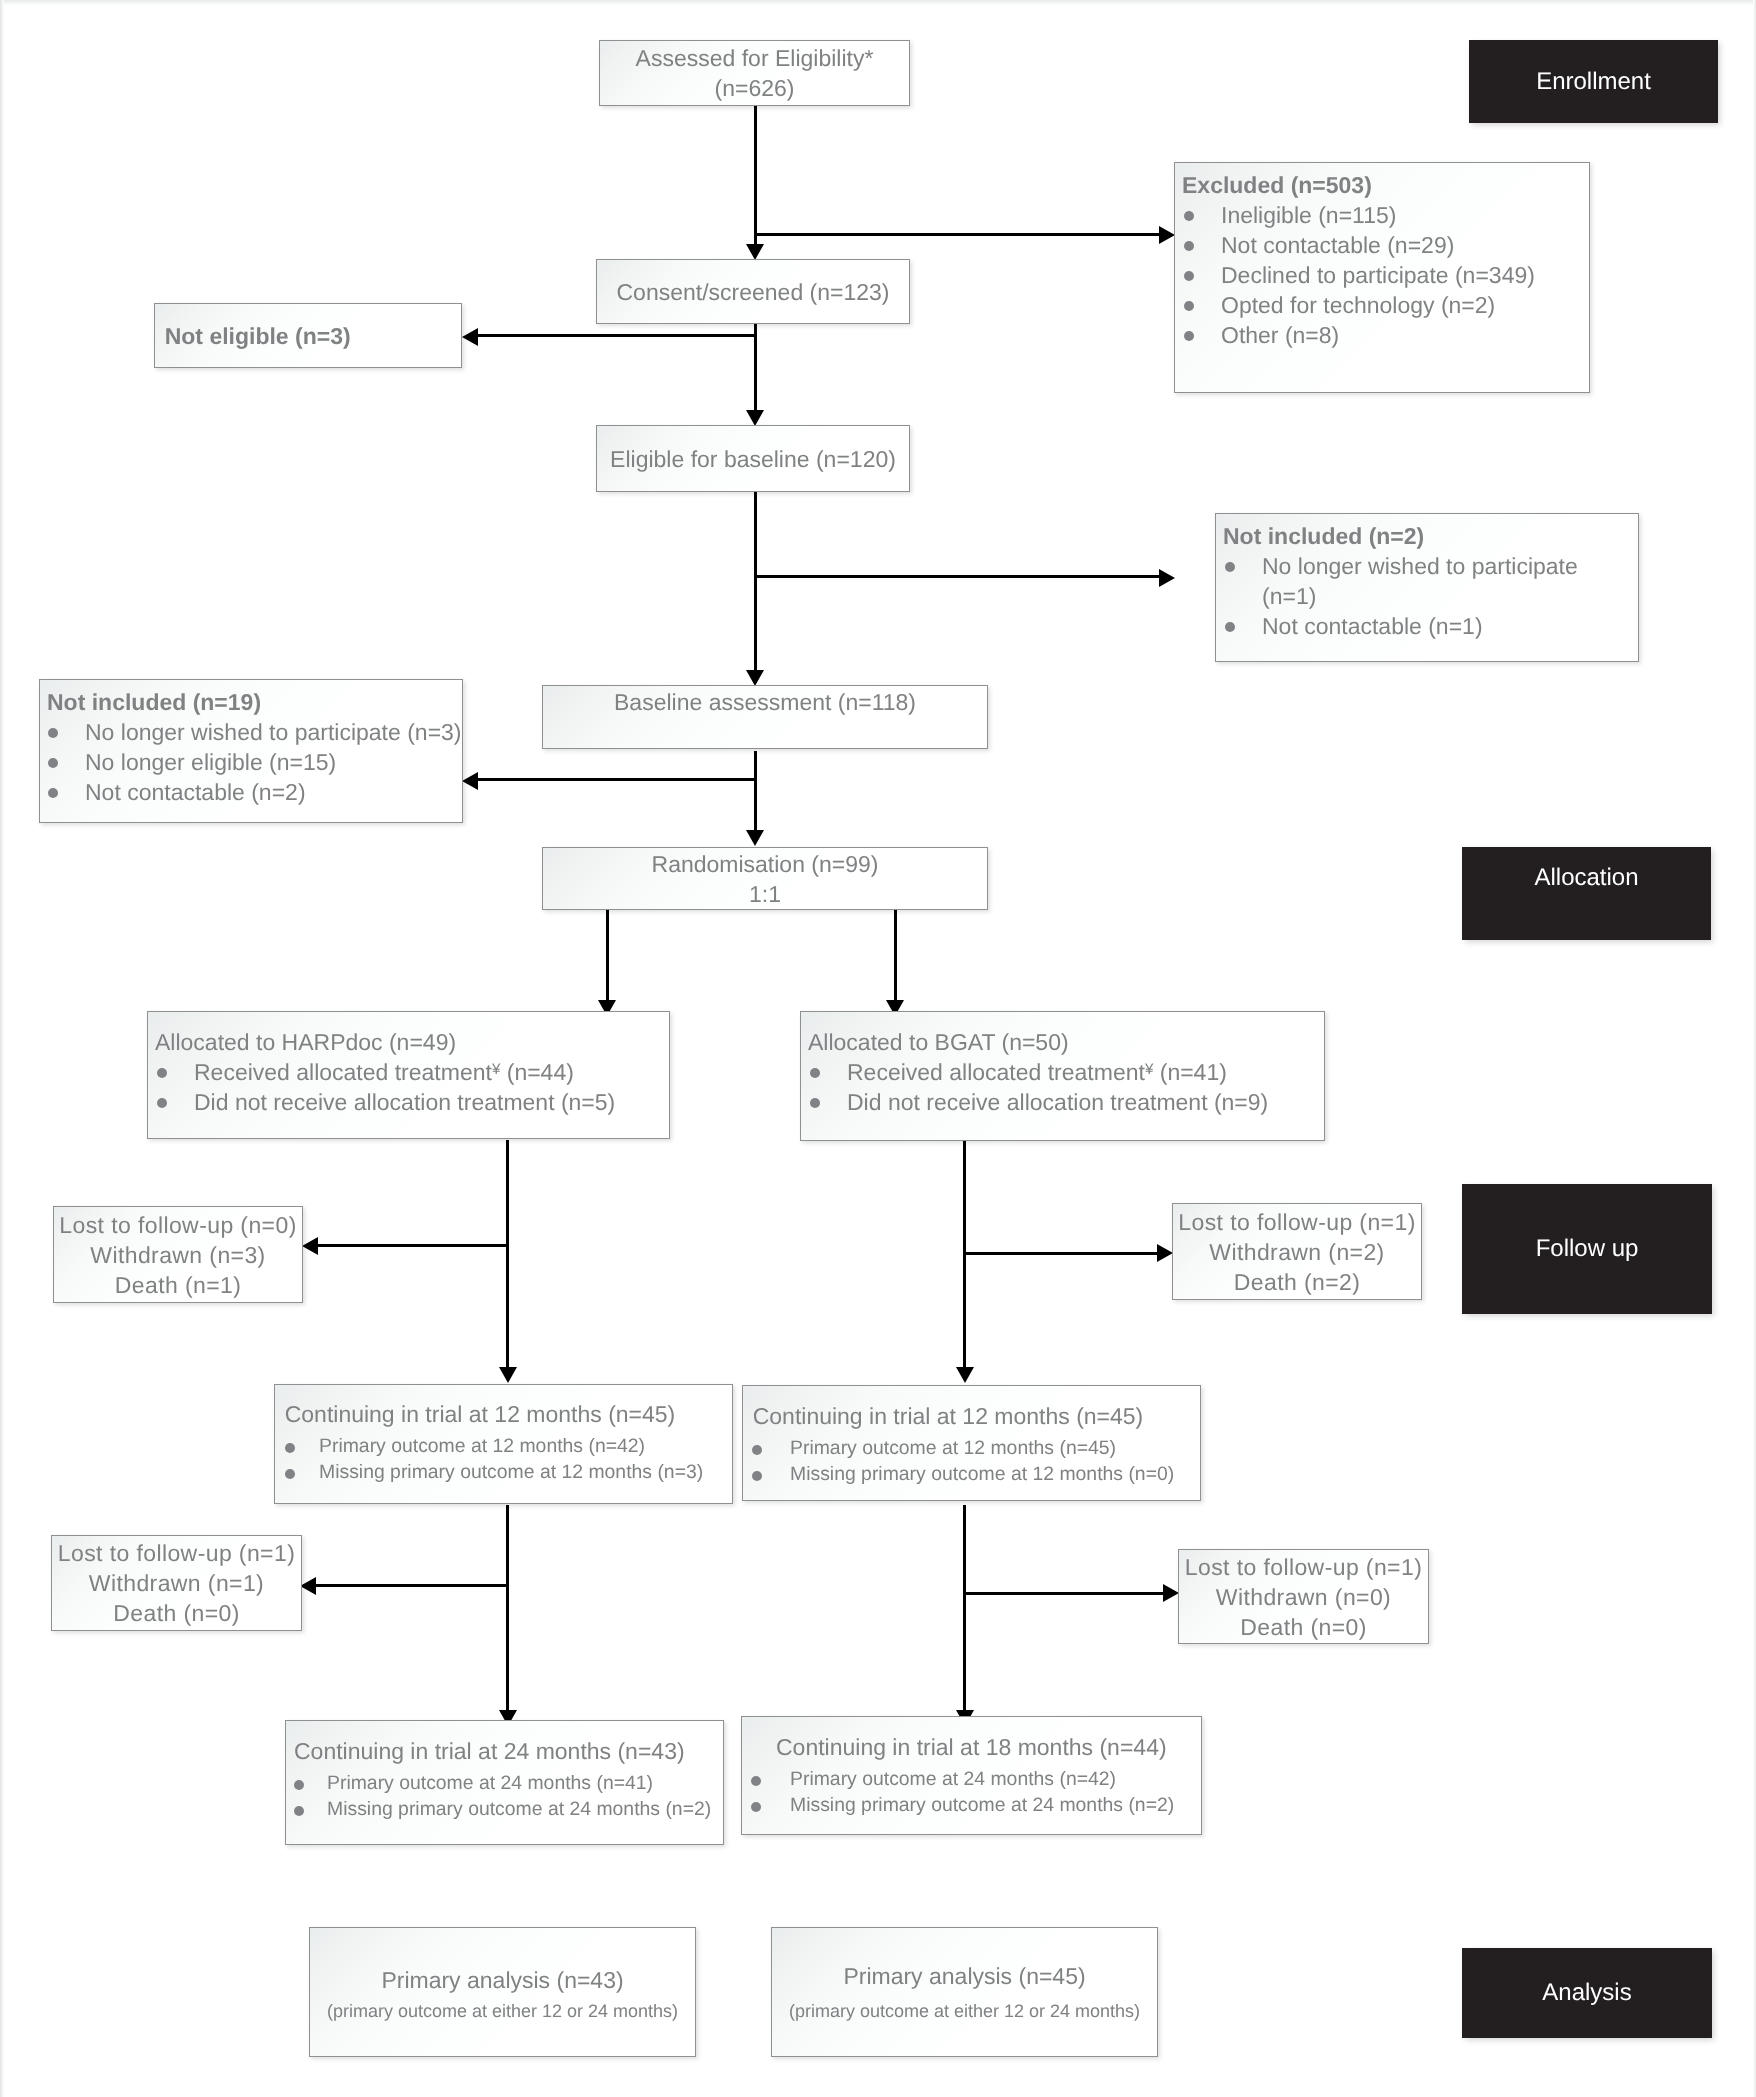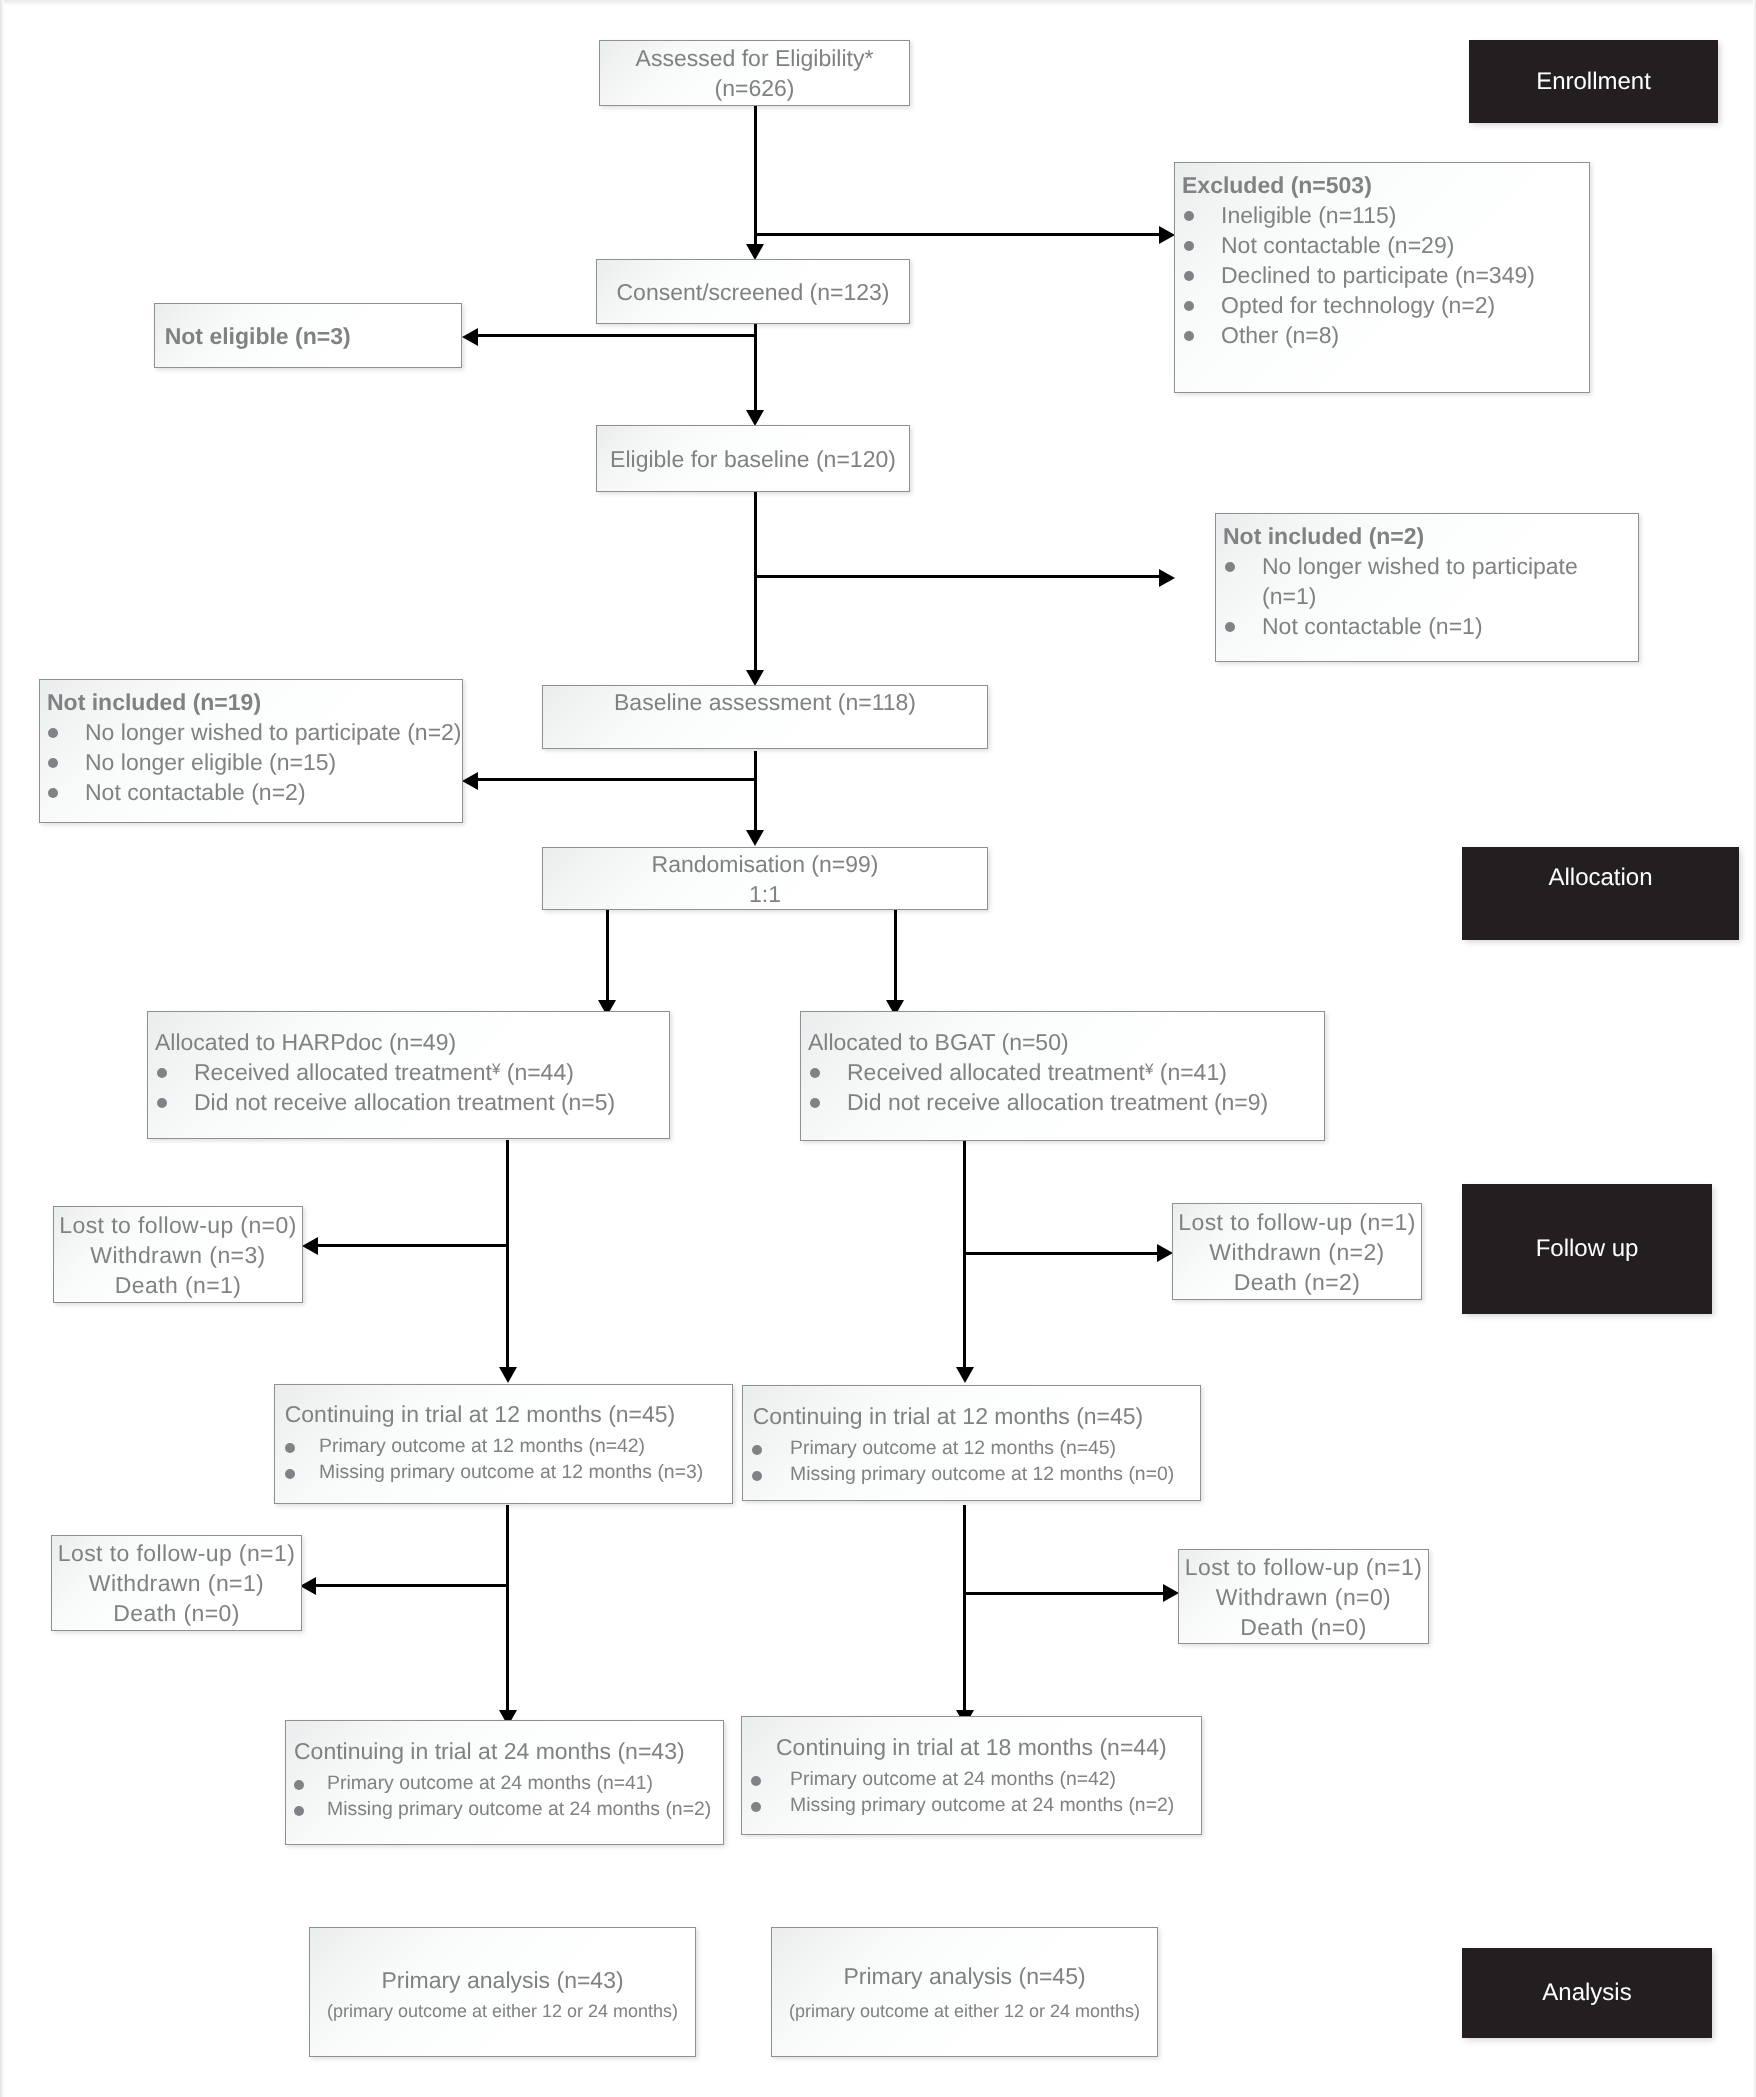--- a/index.html
+++ b/index.html
@@ -135,21 +135,21 @@
   <div class="arrowleft" style="left:300px;top:1577px;"></div>
 
   <div class="ln vl" style="left:963px;top:1505px;height:207px;"></div>
   <div class="arrowdown" style="left:956px;top:1710px;"></div>
   <div class="ln hl" style="left:964px;top:1592px;width:199px;"></div>
   <div class="arrowright" style="left:1163px;top:1584px;"></div>
 
   <div class="stagelabel" style="left:1469px;top:40px;width:249px;height:83px;">
       <span>Enrollment</span>
     </div>
-  <div class="stagelabel" style="left:1462px;top:847px;width:277px;height:93px;padding-bottom:31px;">
+  <div class="stagelabel" style="left:1462px;top:847px;width:249px;height:93px;padding-bottom:31px;">
       <span>Allocation</span>
     </div>
   <div class="stagelabel" style="left:1462px;top:1184px;width:250px;height:130px;">
       <span>Follow up</span>
     </div>
   <div class="stagelabel" style="left:1462px;top:1948px;width:250px;height:90px;">
       <span>Analysis</span>
     </div>
 
   <div class="box center" style="left:599px;top:40px;width:311px;height:66px;">
@@ -188,21 +188,21 @@
     </ul>
   </div>
 
   <div class="box center" style="left:542px;top:685px;width:446px;height:64px;justify-content:flex-start;padding-top:0.9px;">
     <div>Baseline assessment (n=118)</div>
   </div>
 
   <div class="box left" style="left:39px;top:679px;width:424px;height:144px;padding:7px 0 0 0;">
     <div class="bold" style="padding-left:7px;">Not included (n=19)</div>
     <ul class="bl wrapx nw19">
-      <li><span class="bullet"></span><span>No longer wished to participate (n=2)</span></li>
+      <li><span class="bullet"></span><span>No longer wished to participate (n=3)</span></li>
       <li><span class="bullet"></span><span>No longer eligible (n=15)</span></li>
       <li><span class="bullet"></span><span>Not contactable (n=2)</span></li>
     </ul>
   </div>
 
   <div class="box center" style="left:542px;top:847px;width:446px;height:63px;justify-content:flex-start;padding-top:0.9px;">
     <div>Randomisation (n=99)</div>
     <div>1:1</div>
   </div>
 

